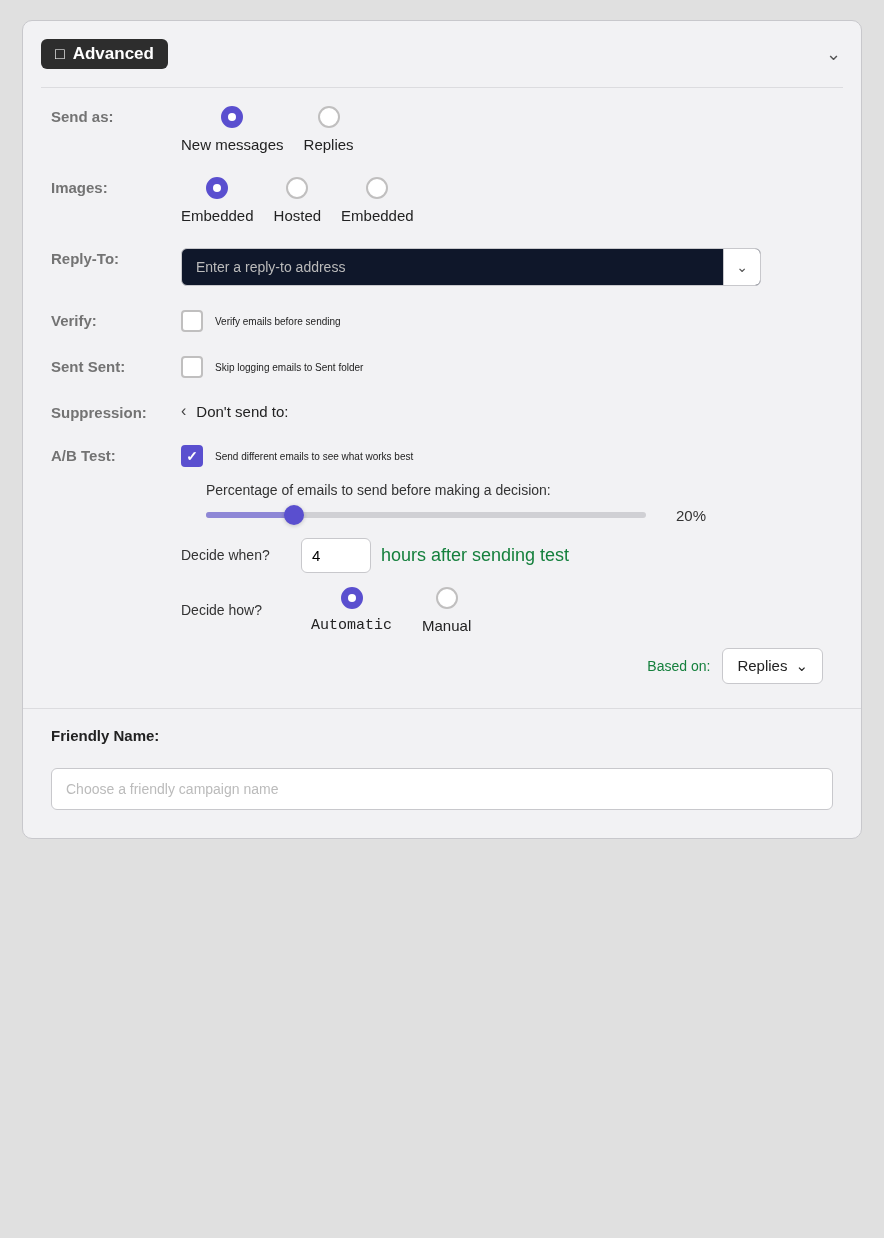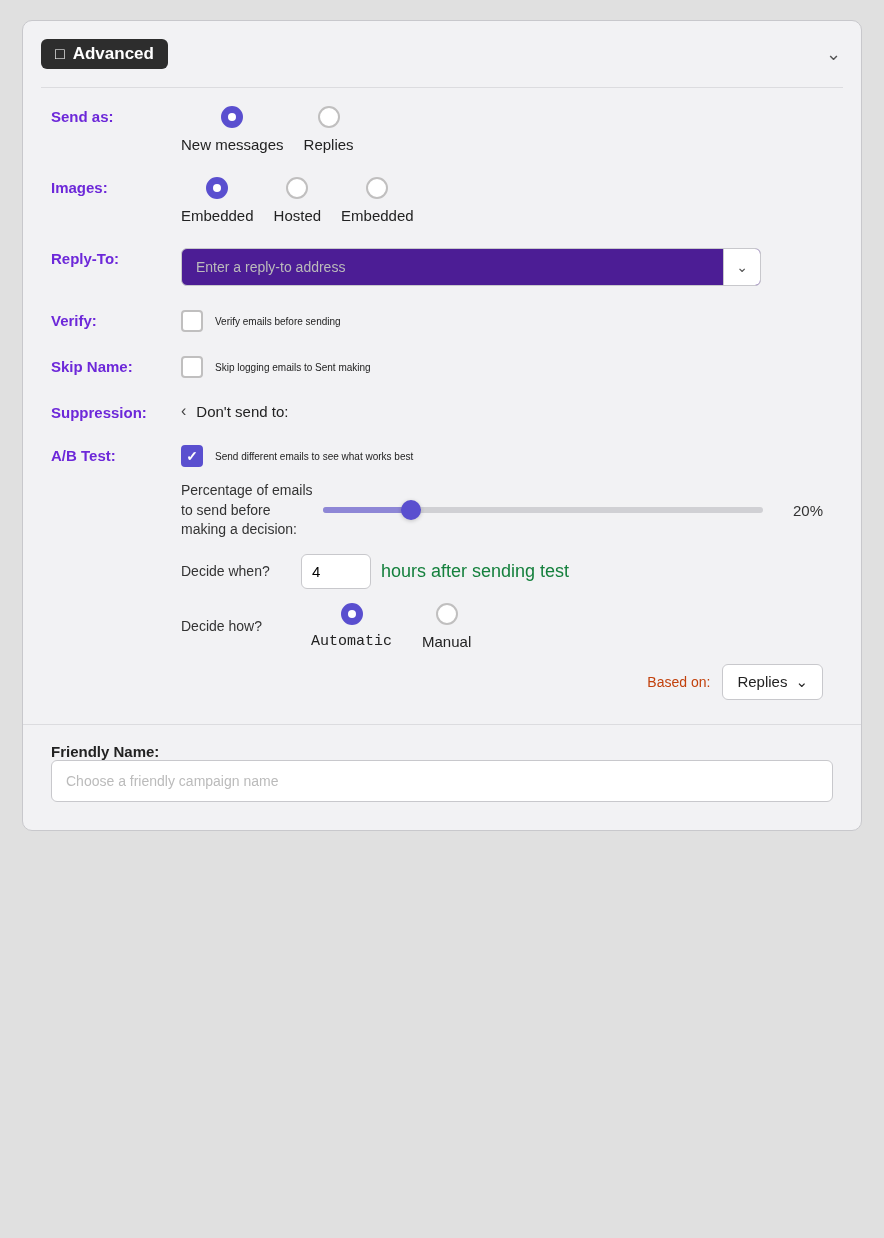--- a/index.html
+++ b/index.html
@@ -64,21 +64,21 @@
       display: flex;
       align-items: flex-start;
       margin-bottom: 24px;
       gap: 0;
     }
     .form-label {
       min-width: 130px;
       font-weight: 600;
       font-size: 15px;
       padding-top: 2px;
-      color: #6d28d9;
+      color: #737373;
     }
     .form-controls {
       display: flex;
       align-items: center;
       flex-wrap: wrap;
       gap: 8px;
       flex: 1;
     }
     
     .radio-group {
@@ -118,21 +118,21 @@
     .radio-label {
       font-size: 15px;
       color: #222;
     }
     
     .reply-to-wrapper {
       display: flex;
       align-items: center;
       border: 1.5px solid #c8c8cc;
       border-radius: 6px;
-      background: #4c1d95;
+      background: #0f172a;
       overflow: hidden;
       flex: 1;
       max-width: 580px;
     }
     .reply-to-wrapper input {
       border: none;
       outline: none;
       padding: 10px 14px;
       font-size: 14px;
       color: #aaa;
@@ -200,22 +200,23 @@
       gap: 14px;
       flex: 1;
     }
     .ab-top {
       display: flex;
       align-items: center;
       gap: 12px;
     }
     .percentage-row {
       display: flex;
-      flex-direction: row;
+      flex-direction: column;
       gap: 6px;
+      margin-left: 25px;
     }
     .percentage-label {
       font-size: 14px;
       color: #333;
       line-height: 1.4;
     }
     .slider-row {
       display: flex;
       align-items: center;
       gap: 30px;
@@ -277,21 +278,21 @@
     }
     .based-on-row {
       display: flex;
       align-items: center;
       gap: 12px;
       justify-content: flex-end;
       padding-right: 10px;
     }
     .based-on-label {
       font-size: 14px;
-      color: #c2410c;
+      color: #15803d;
     }
     .based-on-select {
       border: 1.5px solid #c8c8cc;
       border-radius: 6px;
       background: #fff;
       padding: 8px 14px;
       font-size: 15px;
       cursor: pointer;
       display: flex;
       align-items: center;
@@ -299,21 +300,21 @@
     }
     
     .friendly-section {
       padding: 18px 28px 0 28px;
       border-top: 1.5px solid #dcdcdf;
       margin-top: 10px;
     }
     .friendly-title {
       font-weight: 700;
       font-size: 15px;
-      margin-bottom: 0;
+      margin-bottom: 24px;
     }
     .friendly-input {
       width: 100%;
       border: 1.5px solid #c8c8cc;
       border-radius: 6px;
       padding: 12px 14px;
       font-size: 14px;
       color: #4d7c0f;
       background: #fff;
       outline: none;
@@ -391,25 +392,25 @@
       <div class="form-label">Verify:</div>
       <div class="form-controls">
         <div class="checkbox-item">
           <div class="checkbox-box"></div>
           <span class="checkbox-label">Verify emails before sending</span>
         </div>
       </div>
     </div>
 
     <div class="form-row">
-      <div class="form-label">Skip Name:</div>
+      <div class="form-label">Sent Sent:</div>
       <div class="form-controls">
         <div class="checkbox-item">
           <div class="checkbox-box"></div>
-          <span class="checkbox-label">Skip logging emails to Sent making</span>
+          <span class="checkbox-label">Skip logging emails to Sent folder</span>
         </div>
       </div>
     </div>
 
     <div class="form-row">
       <div class="form-label">Suppression:</div>
       <div class="form-controls suppression-controls">
         <span class="chevron-left">‹</span>
         <span>Don't send to:</span>
       </div>

